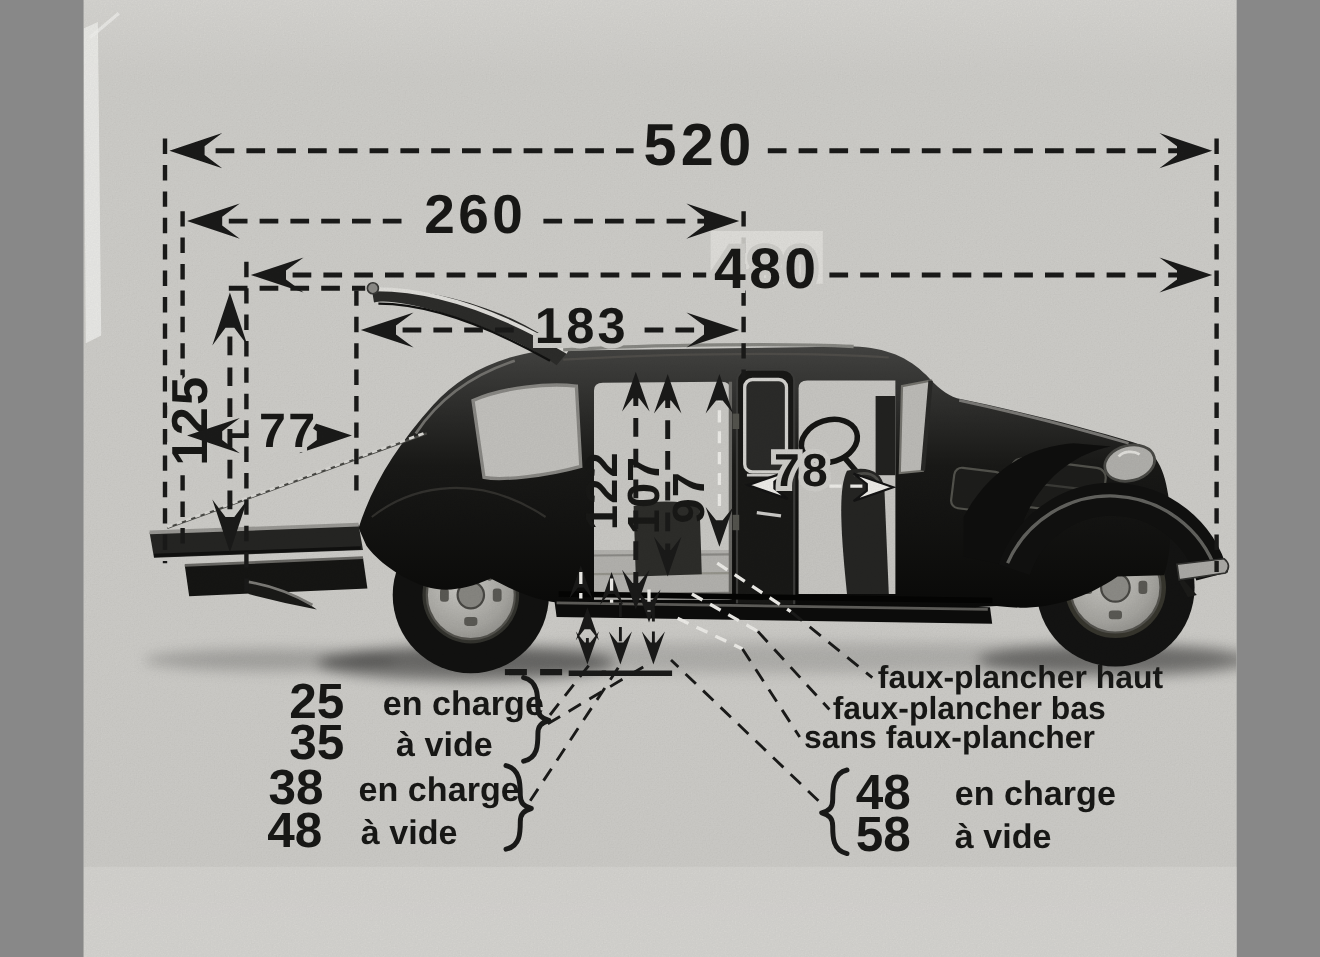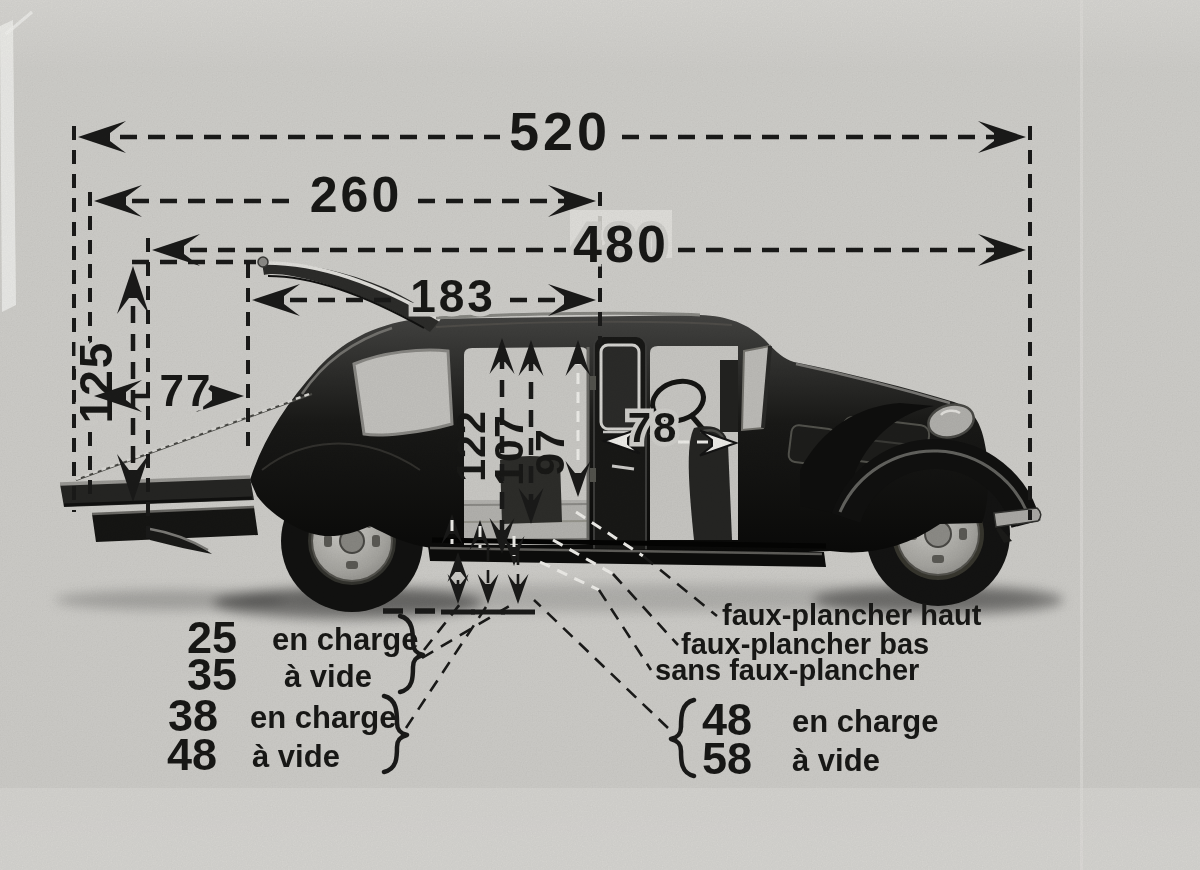--- a/index.html
+++ b/index.html
@@ -1,16 +1,16 @@
 <!DOCTYPE html>
 <html><head>
 <meta charset="utf-8">
 <style>
   html,body{margin:0;padding:0;background:#888;}
-  .stage{position:relative;width:1200px;height:870px;margin:0 auto;background:#d2d1cd;overflow:hidden;}
+  .stage{position:relative;width:1048px;height:870px;margin:0 auto;background:#d2d1cd;overflow:hidden;}
   svg{display:block}
   text{font-family:"Liberation Sans","DejaVu Sans",sans-serif;font-weight:700;fill:#191917;}
   .halo{paint-order:stroke;stroke:#d2d1cd;stroke-width:9px;}
   .dline{stroke:#1b1b1a;stroke-width:4.5;stroke-dasharray:17 11;fill:none;}
   .dlinew{stroke:#1b1b1a;stroke-width:4;stroke-dasharray:14 10;fill:none;}
   .dthick{stroke:#1b1b1a;stroke-width:5.5;stroke-dasharray:20 12;fill:none;}
   .dthin{stroke:#1b1b1a;stroke-width:2.6;stroke-dasharray:13 9;fill:none;}
   .dwhite{stroke:#f2f1ed;stroke-width:3;stroke-dasharray:11 8;fill:none;}
   .solid{stroke:#1b1b1a;stroke-width:5;fill:none;}
   .ah{fill:#1b1b1a;}

